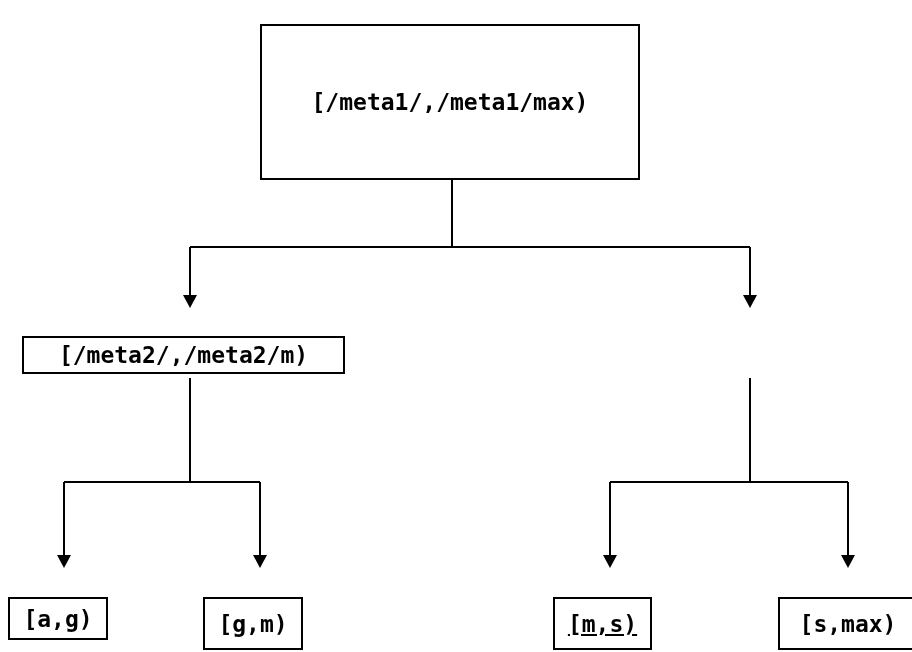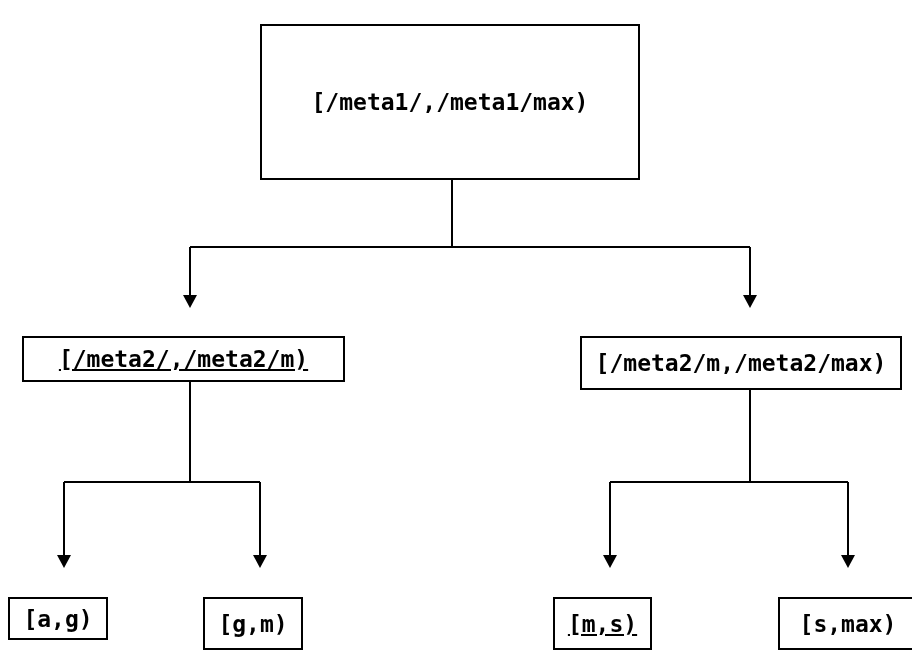--- a/index.html
+++ b/index.html
@@ -30,21 +30,21 @@
     color: #000000;
     display: flex;
     align-items: center;
     justify-content: center;
     font-size: 23px;
     font-weight: bold;
     white-space: nowrap;
     margin-top: 12px;
   }
   .node-root  { left: 260px; top: 12px;  width: 380px; height: 156px; }
-  .node-l2a   { left: 22px;  top: 324px; width: 323px; height: 46px; text-decoration: underline; }
+  .node-l2a   { left: 22px;  top: 324px; width: 323px; height: 38px; }
   .node-l2b   { left: 580px; top: 324px; width: 322px; height: 54px; }
   .node-leaf1 { left: 8px;   top: 585px; width: 100px; height: 43px; }
   .node-leaf2 { left: 203px; top: 585px; width: 100px; height: 53px; }
   .node-leaf3 { left: 553px; top: 585px; width: 99px;  height: 53px; text-decoration: underline; }
   .node-leaf4 { left: 778px; top: 585px; width: 140px; height: 53px; }
   .edge-line {
     stroke: #000000;
     stroke-width: 2;
     fill: none;
   }
@@ -70,21 +70,20 @@
 
     <path class="edge-line" d="M750,378 V482 M610,482 H848 M610,482 V555 M848,482 V555"></path>
     <polygon class="arrow-head" points="603,555 617,555 610,568"></polygon>
     <polygon class="arrow-head" points="841,555 855,555 848,568"></polygon>
   </svg>
 
   <div class="node node-root">[/meta1/,/meta1/max)</div>
 
   <div class="node node-l2a">[/meta2/,/meta2/m)</div>
 
-  <div class="node node-l2b">[/meta2/m,/meta2/max)</div>
 
   <div class="node node-leaf1">[a,g)</div>
 
   <div class="node node-leaf2">[g,m)</div>
 
   <div class="node node-leaf3">[m,s)</div>
 
   <div class="node node-leaf4">[s,max)</div>
 
 </div>

